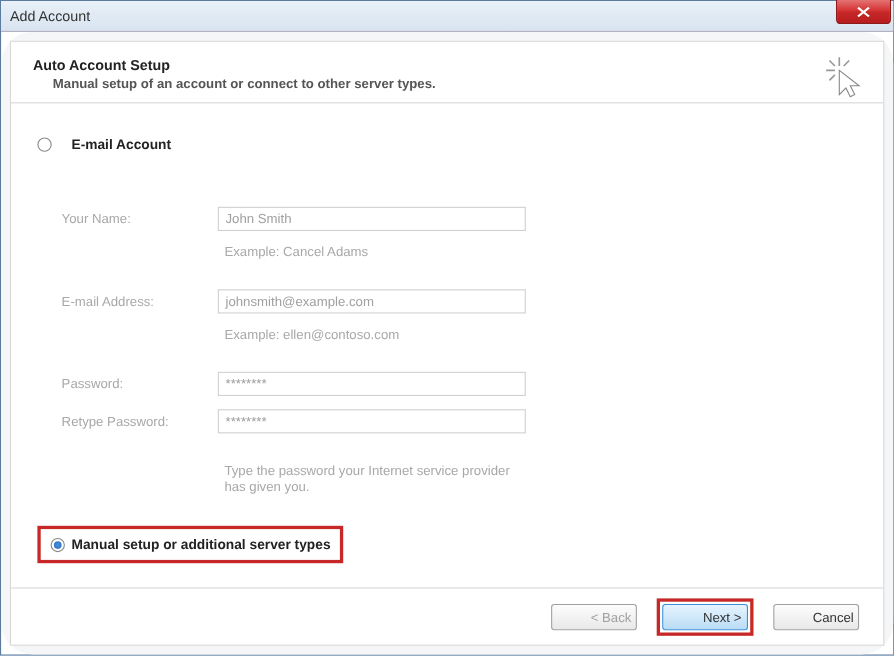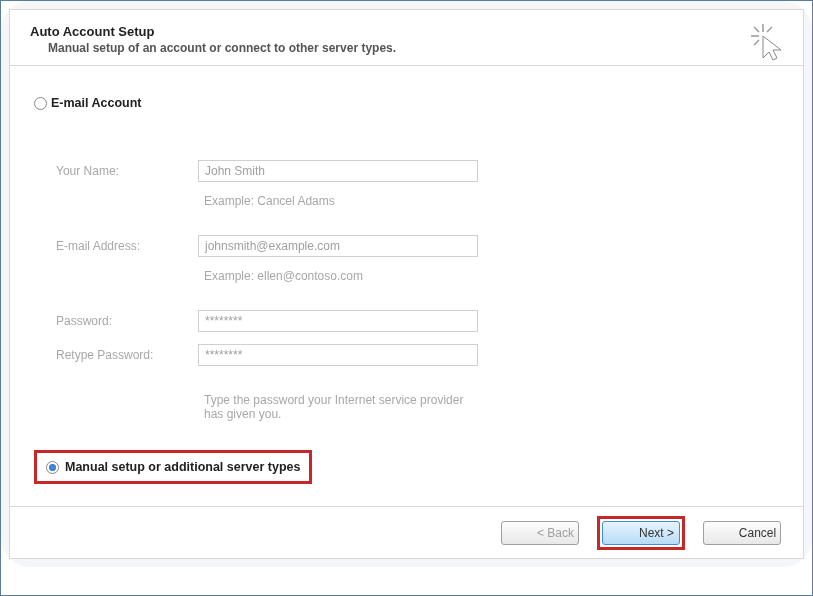--- a/index.html
+++ b/index.html
@@ -88,21 +88,21 @@
     height: 40px;
   }
   .body-area {
     padding: 30px 24px 10px 24px;
     position: relative;
     height: calc(100% - 120px);
   }
   .radio-row {
     display: flex;
     align-items: flex-end;
-    gap: 4px;
+    gap: 18px;
     margin-bottom: 50px;
   }
   .radio {
     width: 13px;
     height: 13px;
     border: 1px solid #888;
     border-radius: 50%;
     position: relative;
     background: #fff;
   }
@@ -205,20 +205,28 @@
     border: 3px solid #c62828;
     padding: 2px;
     display: flex;
   }
 </style>
 </head>
 <body>
 
 <div class="window">
 
+  <div class="titlebar">
+    <span class="titlebar-title">Add Account</span>
+    <div class="close-btn">
+      <svg width="12" height="10" viewBox="0 0 12 10">
+        <path d="M1 1 L11 9 M11 1 L1 9" stroke="#fff" stroke-width="2" fill="none"></path>
+      </svg>
+    </div>
+  </div>
 
   <div class="content-wrap">
     <div class="panel">
 
       <div class="header">
         <div class="header-title">Auto Account Setup</div>
         <div class="header-sub">Manual setup of an account or connect to other server types.</div>
         <div class="cursor-icon">
           <svg viewBox="0 0 36 40" width="36" height="40">
             <g stroke="#999" stroke-width="1.5" fill="none">

